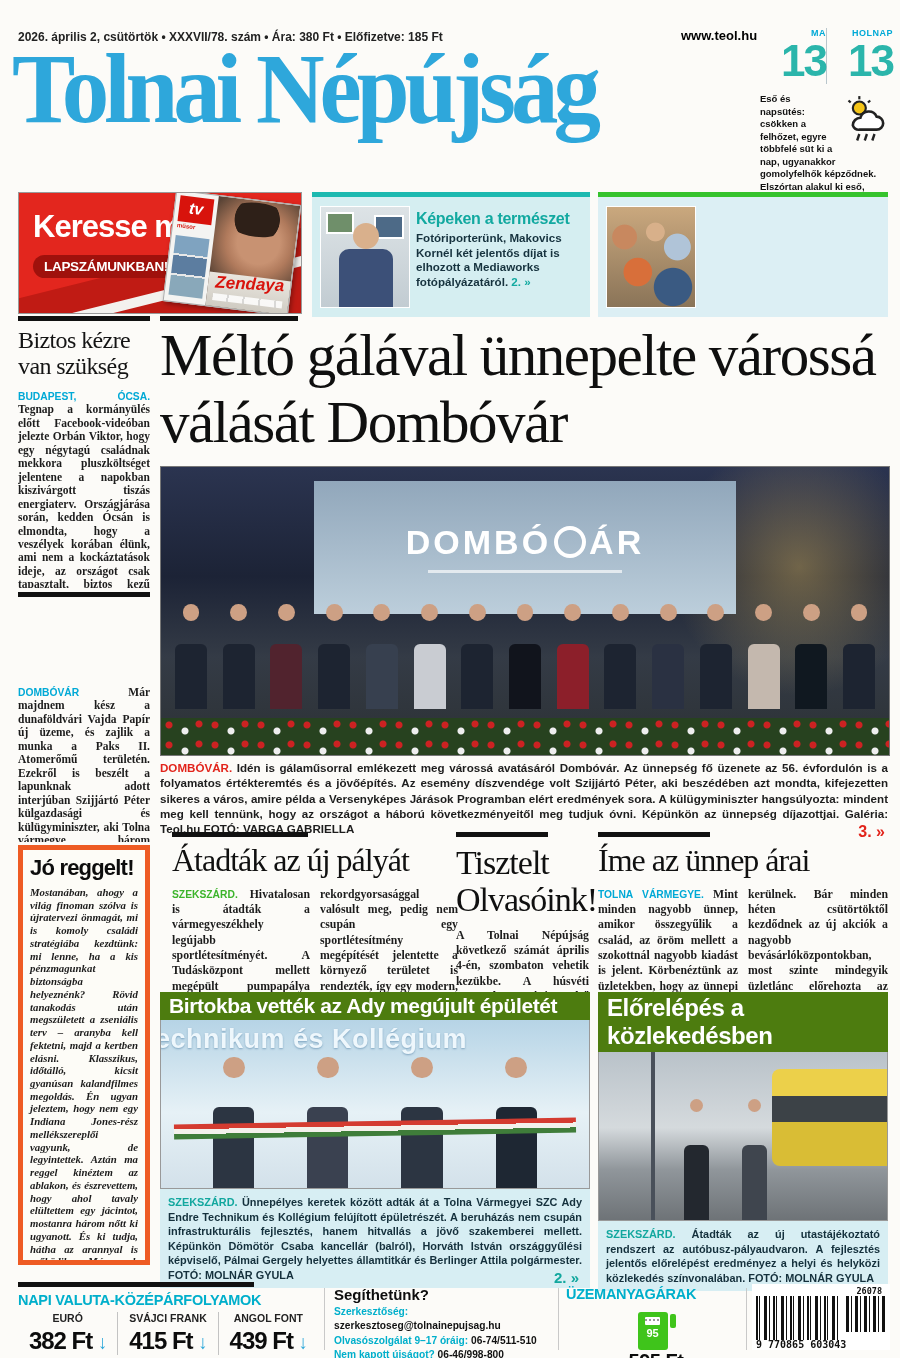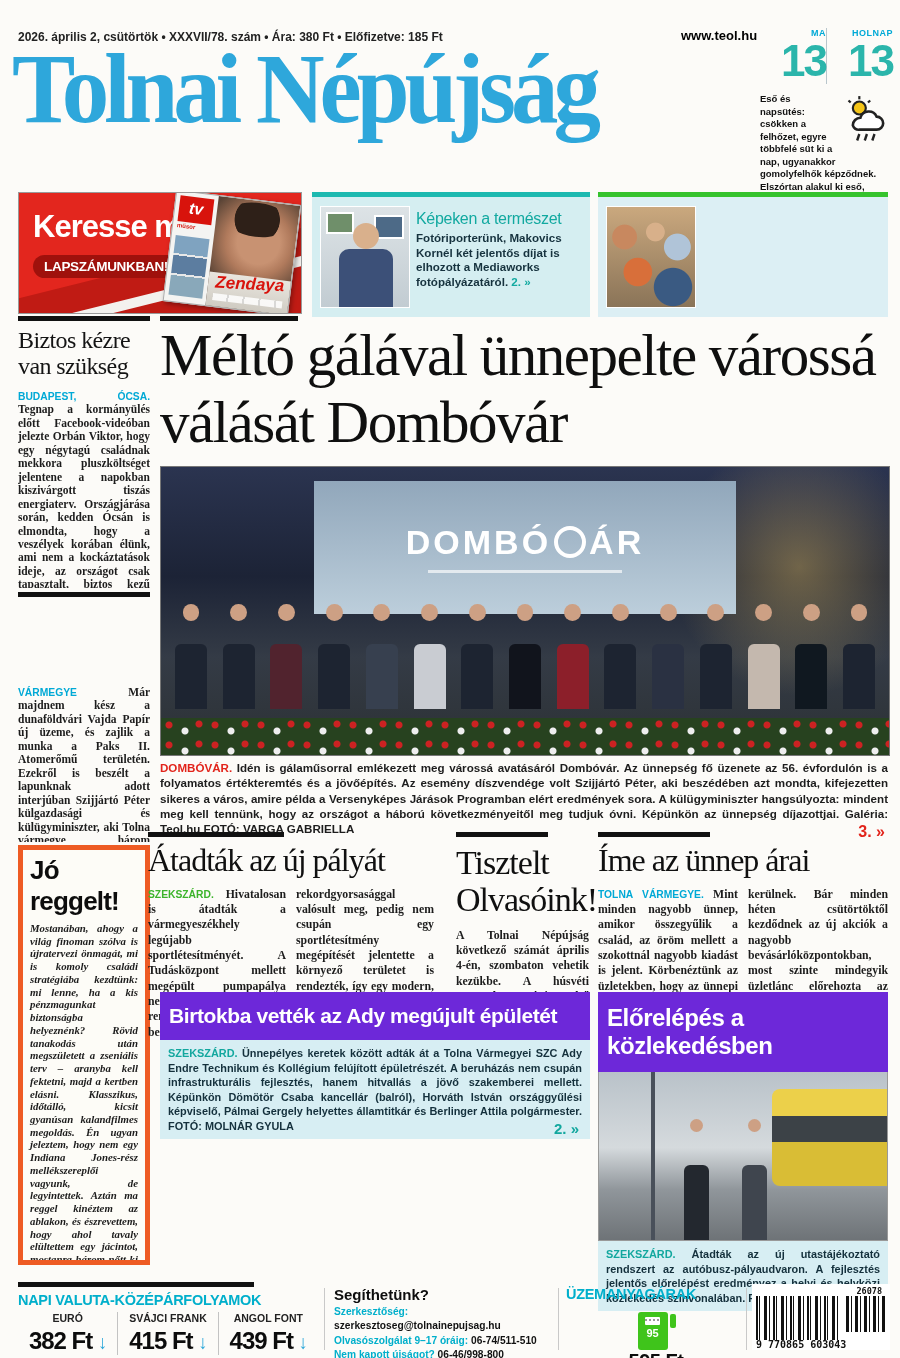--- a/index.html
+++ b/index.html
@@ -61,21 +61,21 @@
   .pm-head{position:absolute;left:32px;top:16px;width:26px;height:26px;border-radius:50%;background:#d9b08c;}
   .pm-body{position:absolute;left:18px;top:42px;width:54px;height:60px;border-radius:10px 10px 0 0;background:#3c5078;}
   .pr-photo{position:absolute;left:8px;top:9px;width:88px;height:100px;border:1px solid #fff;overflow:hidden;
      background:radial-gradient(circle at 20% 30%,#c8885f 0 12%,transparent 13%),
                 radial-gradient(circle at 55% 25%,#d8b08a 0 10%,transparent 11%),
                 radial-gradient(circle at 80% 40%,#b0c4d8 0 14%,transparent 15%),
                 radial-gradient(circle at 35% 65%,#d86f3a 0 16%,transparent 17%),
                 radial-gradient(circle at 75% 80%,#3a5a82 0 18%,transparent 19%),
                 linear-gradient(180deg,#caa87e,#8a7458);}
   .promo-txt{position:absolute;left:104px;top:13px;right:8px;}
-  .promo-title-mid{color:#12A9A0;font-weight:400;font-size:16px;letter-spacing:-.3px;margin-bottom:3px;}
+  .promo-title-mid{color:#12A9A0;font-weight:700;font-size:16px;letter-spacing:-.3px;margin-bottom:3px;}
   .promo-title-right{color:#2FB51F;font-weight:800;font-size:15.5px;letter-spacing:-.4px;margin-bottom:3px;}
   .promo-body{font-size:11.6px;line-height:1.27;font-weight:800;color:#16323e;text-align:left;}
   .pref-mid{color:#12A9A0;font-weight:800;}
   .pref-right{color:#2FB51F;font-weight:800;}
 
   
   .bar{background:#111;height:5px;}
 
   
   .lcol-bar1{left:18px;top:316px;width:132px;}
@@ -94,21 +94,21 @@
   .ref-green{color:#3CB42B;background:#DFF3D8;}
   .ref-teal{color:#12A79E;}
   .ref-red{color:#E2241B;font-size:16px;}
   .lcol-bar2{left:18px;top:592px;width:132px;}
   .a2-title{left:18px;top:601px;width:140px;font-size:24px;line-height:1.12;font-weight:400;
             letter-spacing:-.6px;color:#141414;}
   .a2-body{left:18px;top:686px;width:132px;height:156px;overflow:hidden;}
 
   .morning{left:18px;top:845px;width:132px;height:420px;border:5px solid #EE5B24;
            background:#fdfcf7;box-sizing:border-box;padding:5px 7px;overflow:hidden;}
-  .morning-title{font-size:26px;font-weight:800;color:#0d0d0d;letter-spacing:-.8px;margin:0 0 5px;}
+  .morning-title{font-size:22px;font-weight:800;color:#0d0d0d;letter-spacing:-.8px;margin:0 0 5px;}
   .morning-body{font-family:"Liberation Serif",serif;font-style:italic;font-weight:700;
                 font-size:10.8px;line-height:1.18;text-align:justify;color:#1c1c1c;}
 
   
   .main-bar{left:160px;top:316px;width:138px;}
   .headline{left:160px;top:322px;width:730px;font-size:59px;line-height:1.13;font-weight:400;
             letter-spacing:-1.5px;color:#0f0f0f;}
   .mainphoto{left:160px;top:466px;width:728px;height:288px;border:1px solid #777;overflow:hidden;
      background:linear-gradient(180deg,#2b3450 0%,#1c2336 38%,#343b46 66%,#2c3134 100%);}
   .glow{position:absolute;right:-40px;top:-30px;width:260px;height:260px;border-radius:50%;
@@ -136,36 +136,36 @@
      background-image:radial-gradient(circle at 8px 7px,#c22 3px,transparent 4px),
        radial-gradient(circle at 24px 13px,#eee 3px,transparent 4px),
        radial-gradient(circle at 38px 6px,#c22 3px,transparent 4px);
      background-size:46px 20px;}
   .maincap{left:160px;top:760px;width:728px;font-size:11.6px;line-height:1.32;font-weight:800;
            text-align:justify;color:#1d1d1d;}
 
   
   .sec-bar{height:5px;background:#111;margin-bottom:7px;}
   .midsec{top:832px;}
-  .pitch{left:148px;width:286px;}
+  .pitch{left:172px;width:286px;}
   .readers{left:456px;width:133px;}
   .prices{left:598px;width:290px;}
   .mid-title{font-family:"Liberation Serif",serif;font-weight:400;font-size:32px;letter-spacing:-1px;
              color:#101010;line-height:1.05;margin-bottom:9px;}
   .mid-title.small{font-size:34px;line-height:1.1;}
   .mid-body{font-family:"Liberation Serif",serif;font-size:11.8px;line-height:1.3;font-weight:700;
             text-align:justify;color:#1c1c1c;}
   .twocol{column-count:2;column-gap:10px;}
   .readers-sig{float:right;font-weight:800;font-family:"Liberation Serif",serif;}
 
   
   .story{top:992px;}
   .story-l{left:160px;width:430px;}
   .story-r{left:598px;width:290px;}
-  .banner{background:#6d28d9;color:#fff;font-weight:800;padding:12px 9px;letter-spacing:-.4px;}
+  .banner{background:#4d7c0f;color:#fff;font-weight:800;padding:2px 9px;letter-spacing:-.4px;}
   .banner-l{font-size:21px;}
   .banner-r{font-size:24px;}
   .sphoto{position:relative;height:168px;border:1px solid #999;border-top:none;overflow:hidden;}
   .ph-ady{background:linear-gradient(180deg,#b6d4e6,#e6f1f6 55%,#d3e1ea);}
   .ady-bigtext{position:absolute;left:-6px;top:4px;white-space:nowrap;color:#eef7fc;font-weight:800;
      font-size:27px;letter-spacing:.5px;text-shadow:0 1px 2px rgba(60,110,150,.5);}
   .ady-people{position:absolute;left:6%;right:6%;top:22%;bottom:0;display:flex;
               justify-content:space-around;align-items:flex-end;}
   .ady-people .person{width:13%;height:100%;}
   .ady-people .person .b{background:#2c3542;}
@@ -307,21 +307,21 @@
   <div class="abs bar lcol-bar1"></div>
   <div class="abs serif a1-title">Biztos kézre van szükség</div>
   <div class="abs story-body a1-body">
     <span class="leadin-cyan">BUDAPEST, ÓCSA.</span>
     <span>Tegnap a kormányülés előtt Facebook-videóban jelezte Orbán Viktor, hogy egy négytagú családnak mekkora pluszköltséget jelentene a napokban kiszivárgott tiszás energiaterv. Országjárása során, kedden Ócsán is elmondta, hogy a veszélyek korában élünk, ami nem a kockáztatások ideje, az országot csak tapasztalt, biztos kezű vezető képes átkormányozni a jelen világban felmerülő nehézségeken.</span>
     
   </div>
 
   <div class="abs bar lcol-bar2"></div>
   <div class="abs story-body a2-body">
-    <span class="leadin-cyan">VÁRMEGYE</span>
+    <span class="leadin-cyan">DOMBÓVÁR</span>
     <span>Már majdnem kész a dunaföldvári Vajda Papír új üzeme, és zajlik a munka a Paks II. Atomerőmű területén. Ezekről is beszélt a lapunknak adott interjúban Szijjártó Péter külgazdasági és külügyminiszter, aki Tolna vármegye három választókerületében a Fidesz-KDNP jelöltjének győzelmére számít.</span>
     
   </div>
 
   <div class="abs morning">
     <div class="morning-title">Jó reggelt!</div>
     <div class="morning-body">
       <span>Mostanában, ahogy a világ finoman szólva is újratervezi önmagát, mi is komoly családi stratégiába kezdtünk: mi lenne, ha a kis pénzmagunkat biztonságba helyeznénk? Rövid tanakodás után megszületett a zseniális terv – aranyba kell fektetni, majd a kertben elásni. Klasszikus, időtálló, kicsit gyanúsan kalandfilmes megoldás. Én ugyan jeleztem, hogy nem egy Indiana Jones-rész mellékszereplői vagyunk, de legyintettek. Aztán ma reggel kinéztem az ablakon, és észrevettem, hogy ahol tavaly elültettem egy jácintot, mostanra három nőtt ki ugyanott. És ki tudja, hátha az arannyal is működik... Már csak egy kérdés maradt: vajon mennyi idő alatt hoz kamatot egy elásott aranyrúd...</span>
       
     </div>
@@ -436,20 +436,42 @@
     <div class="mid-title">Íme az ünnep árai</div>
     <div class="mid-body twocol">
       <span class="leadin-cyan">TOLNA VÁRMEGYE.</span>
       <span>Mint minden nagyobb ünnep, amikor összegyűlik a család, az öröm mellett a szokottnál nagyobb kiadást is jelent. Körbenéztünk az üzletekben, hogy az ünnepi asztalra valók a sonkán kívül hol, mennyibe kerülnek. Bár minden héten csütörtöktől kezdődnek az új akciók a nagyobb bevásárlóközpontokban, most szinte mindegyik üzletlánc előrehozta az ünnepre való tekintettel.</span>
       <span class="ref ref-cyan">4. »</span>
     </div>
   </div>
 
   <div class="abs story story-l">
     <div class="banner banner-l">Birtokba vették az Ady megújult épületét</div>
+    <div class="sphoto ph-ady">
+      <div class="ady-bigtext">echnikum és Kollégium</div>
+      <div class="ady-people">
+        <div class="person">
+            <span class="h"></span>
+            <span class="b"></span>
+          </div>
+        <div class="person">
+            <span class="h"></span>
+            <span class="b"></span>
+          </div>
+        <div class="person">
+            <span class="h"></span>
+            <span class="b"></span>
+          </div>
+        <div class="person">
+            <span class="h"></span>
+            <span class="b"></span>
+          </div>
+      </div>
+      <div class="ribbon"></div>
+    </div>
     <div class="scap">
       <span class="leadin-teal">SZEKSZÁRD.</span>
       <span>Ünnepélyes keretek között adták át a Tolna Vármegyei SZC Ady Endre Technikum és Kollégium felújított épületrészét. A beruházás nem csupán infrastrukturális fejlesztés, hanem hitvallás a jövő szakemberei mellett. Képünkön Dömötör Csaba kancellár (balról), Horváth István országgyűlési képviselő, Pálmai Gergely helyettes államtitkár és Berlinger Attila polgármester.</span>
       <span>FOTÓ: MOLNÁR GYULA</span>
       <span class="ref ref-teal">2. »</span>
     </div>
   </div>
 
   <div class="abs story story-r">
     <div class="banner banner-r">Előrelépés a közlekedésben</div>

